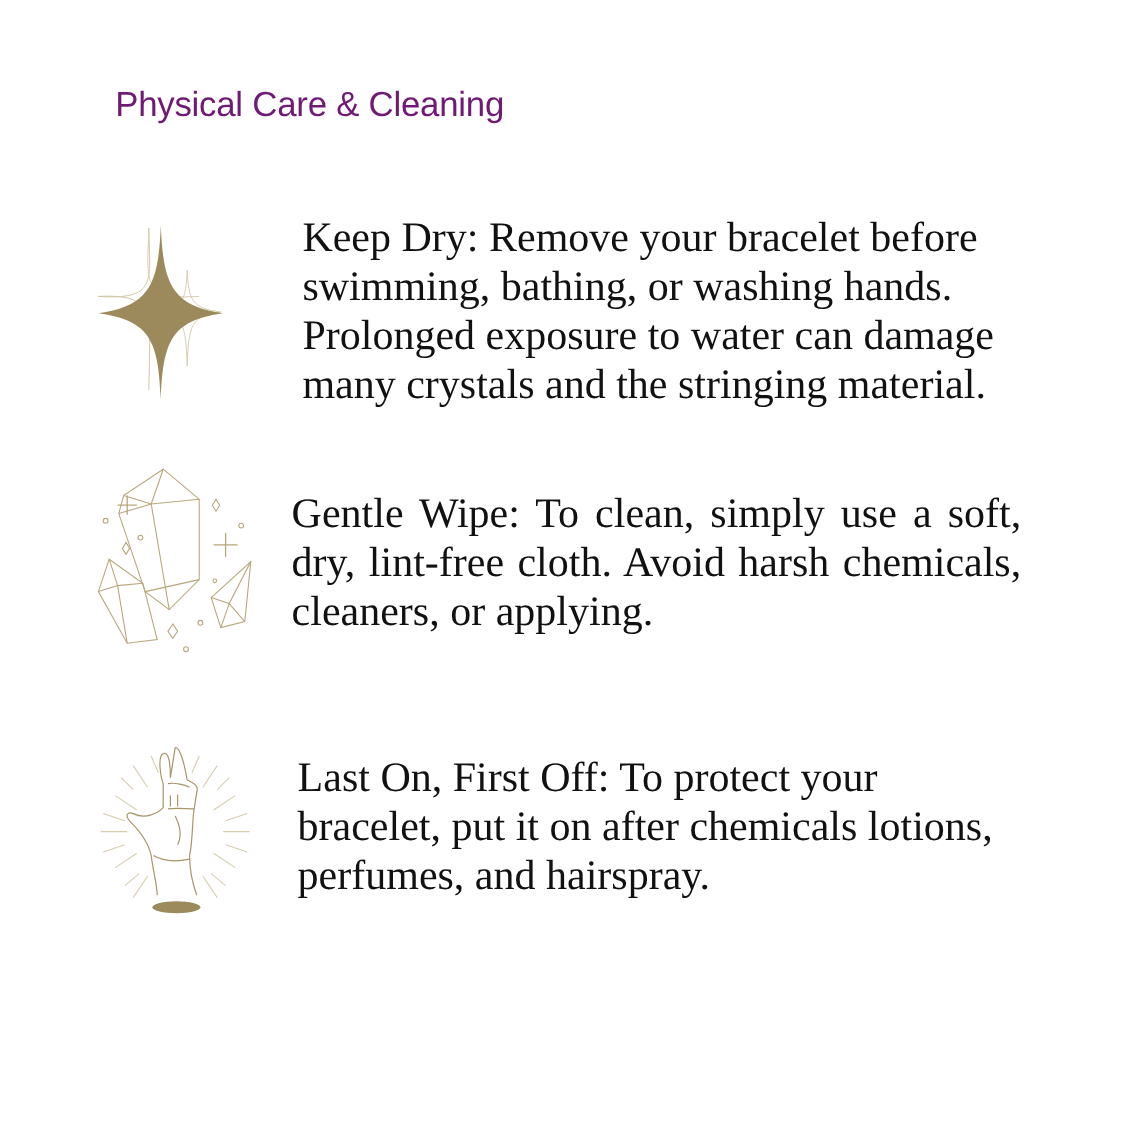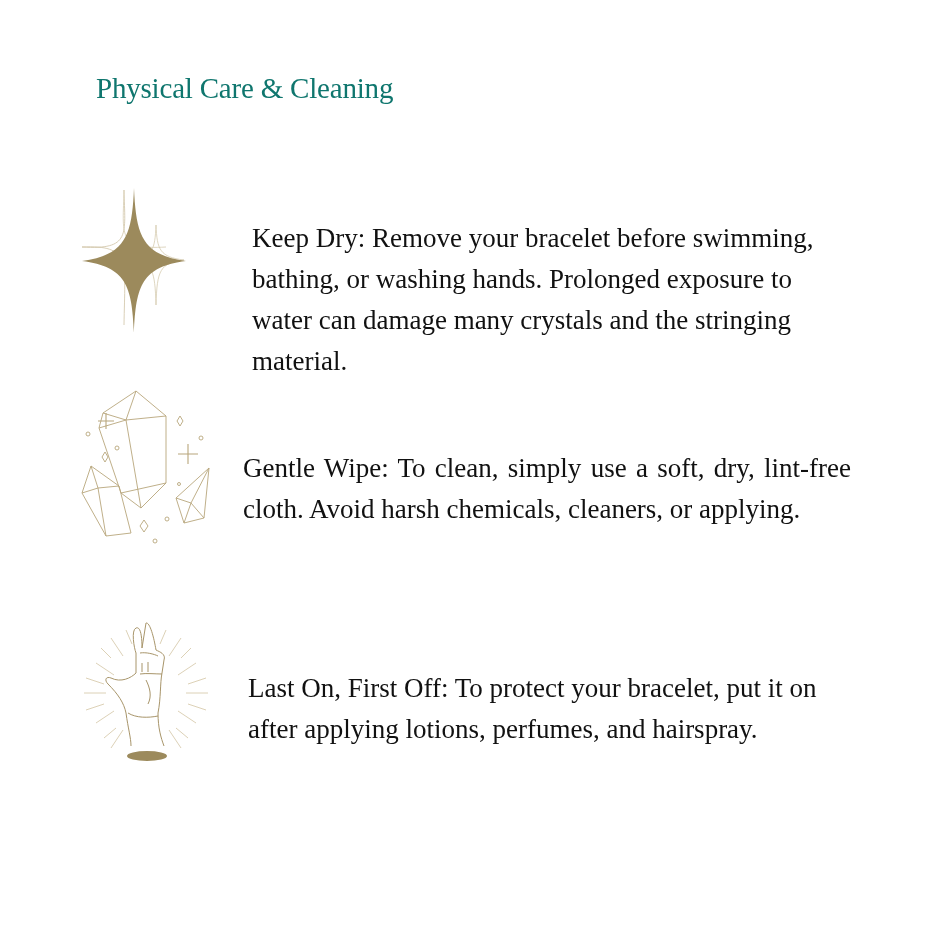--- a/index.html
+++ b/index.html
@@ -1,28 +1,27 @@
 <!DOCTYPE html>
 <html><head>
   <meta charset="utf-8">
   <style>
     html, body { margin: 0; padding: 0; background: #ffffff; }
     body { width: 945px; height: 945px; position: relative; overflow: hidden; font-family: "Liberation Serif", "DejaVu Serif", serif; }
     .title {
       position: absolute; left: 96px; top: 72px;
-      font-size: 29px; color: #0f766e; letter-spacing: -0.2px;
-      font-family: Liberation Serif, serif;
+      font-size: 29px; color: #701a75; letter-spacing: -0.2px;
+      font-family: Liberation Sans, sans-serif;
     }
     .item { position: absolute; }
     .icon { position: absolute; }
     .text {
       position: absolute; color: #111111;
-      font-size: 27px; line-height: 41px;
+      font-size: 35px; line-height: 41px;
       font-family: "Liberation Serif", serif;
-      margin-top: 41px;
     }
     .t1 { left: 252px; top: 177px; width: 600px; }
     .t2 { left: 243px; top: 407px; width: 608px; text-align: justify; text-align-last: left; }
     .t3 { left: 248px; top: 627px; width: 600px; }
     svg { display: block; }
   </style>
 </head>
 <body>
 
 <div>
@@ -106,15 +105,15 @@
           <path d="M64 35 C70 34 78 36 82 38"></path>
           <path d="M66 45 L66 54 M72 44 L72 54"></path>
           <path d="M64 56 C70 55 80 56 86 56"></path>
           <path d="M52 95 C60 100 72 100 82 98"></path>
           <path d="M70 62 C74 70 76 78 72 86"></path>
         </g>
 
         <ellipse cx="71" cy="138" rx="20" ry="5" fill="#9c8a5c"></ellipse>
       </svg>
     </div>
-    <div class="text t3">Last On, First Off: To protect your bracelet, put it on after applying lotions, perfumes, and hairspray.</div>
+    <div class="text t3">Last On, First Off: To protect your bracelet, put it on after chemicals lotions, perfumes, and hairspray.</div>
   </div>
 </div>
 
 </body></html>

